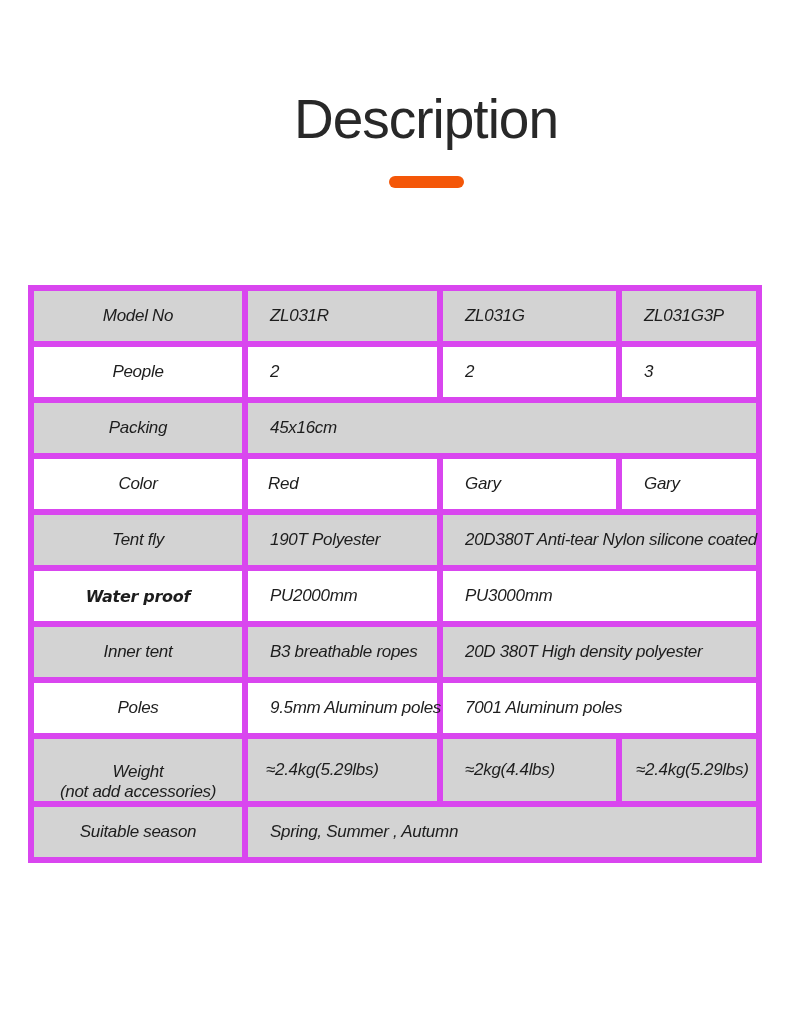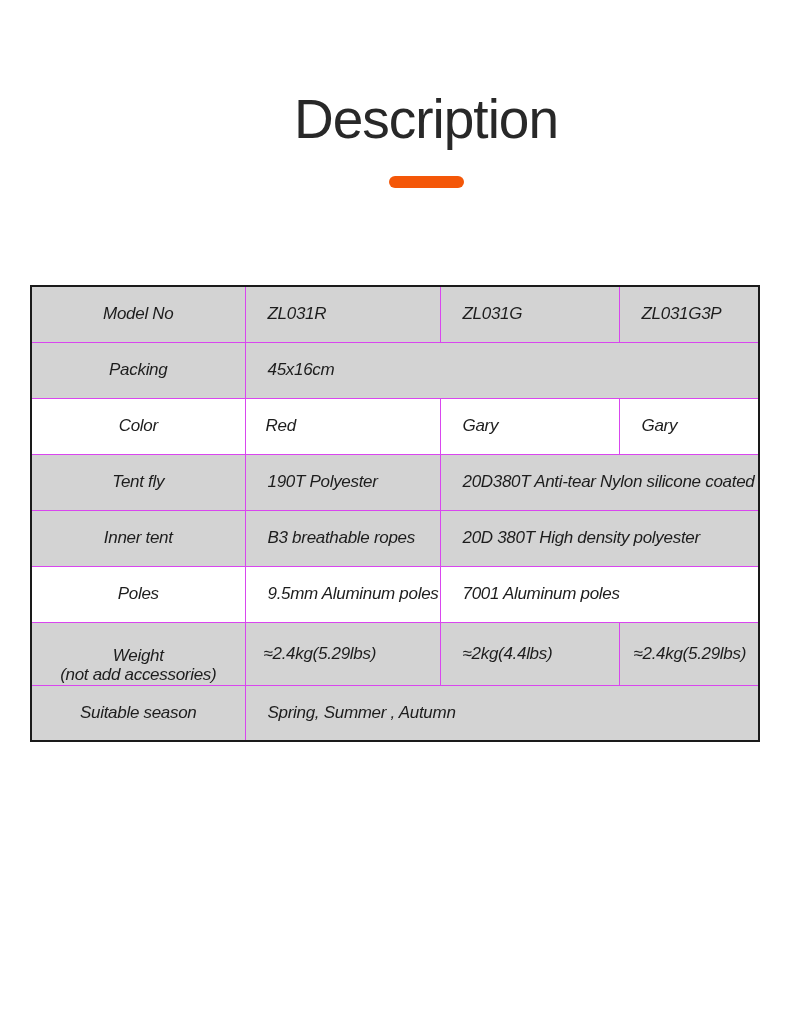--- a/index.html
+++ b/index.html
@@ -25,21 +25,21 @@
     width: 728px;
     margin: 97px auto 0 auto;
     border-collapse: collapse;
     table-layout: fixed;
     font-style: italic;
     font-size: 17px;
     letter-spacing: -0.3px;
     color: #1d1d1d;
   }
   .spec-table td {
-    border: 1px solid #d946ef;
+    border: 6px solid #d946ef;
     height: 56px;
     padding: 0 4px 0 22px;
     text-align: left;
     vertical-align: middle;
     white-space: nowrap;
     background: #ffffff;
   }
   .spec-table { border: 2px solid #1a1a1a; }
   .spec-table tr.gray td { background: #d3d3d3; }
   .spec-table td.row-label {
@@ -72,34 +72,47 @@
       <col style="width:179px">
       <col style="width:140px">
   </colgroup>
   <tbody>
     <tr class="gray">
       <td class="row-label">Model No</td>
       <td>ZL031R</td>
       <td>ZL031G</td>
       <td>ZL031G3P</td>
     </tr>
+    <tr>
+      <td class="row-label">People</td>
+      <td>2</td>
+      <td>2</td>
+      <td>3</td>
+    </tr>
     <tr class="gray">
       <td class="row-label">Packing</td>
       <td colspan="3">45x16cm</td>
     </tr>
     <tr>
       <td class="row-label">Color</td>
       <td style="padding-left:20px">Red</td>
       <td>Gary</td>
       <td>Gary</td>
     </tr>
     <tr class="gray">
       <td class="row-label">Tent fly</td>
       <td>190T Polyester</td>
       <td colspan="2">20D380T Anti-tear Nylon silicone coated</td>
+    </tr>
+    <tr>
+      <td class="row-label">
+        <span class="waterproof-patch">Water proof</span>
+      </td>
+      <td>PU2000mm</td>
+      <td colspan="2">PU3000mm</td>
     </tr>
     <tr class="gray">
       <td class="row-label">Inner tent</td>
       <td>B3 breathable ropes</td>
       <td colspan="2">20D 380T High density polyester</td>
     </tr>
     <tr>
       <td class="row-label">Poles</td>
       <td>9.5mm Aluminum poles</td>
       <td colspan="2">7001 Aluminum poles</td>

